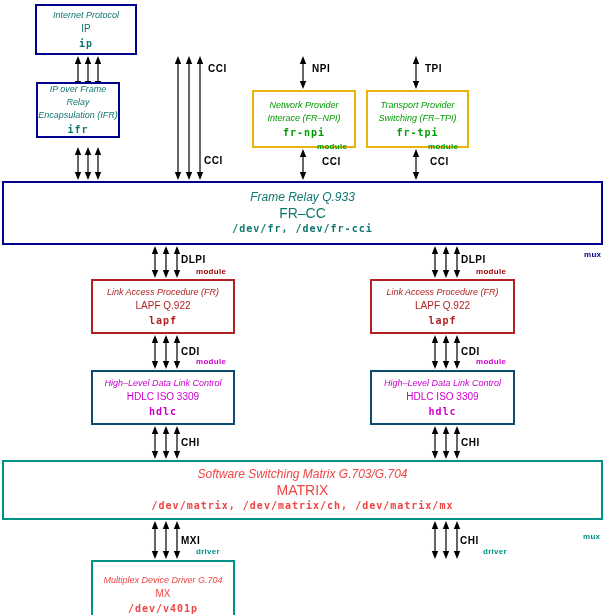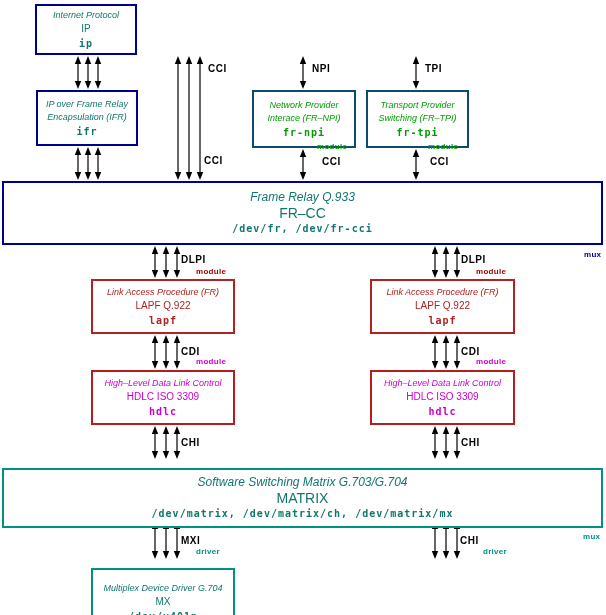--- a/index.html
+++ b/index.html
@@ -3,24 +3,24 @@
 <meta charset="utf-8">
 <style>
   html,body{margin:0;padding:0;background:#fff;}
   #canvas{position:relative;width:606px;height:615px;background:#fff;overflow:hidden;
           font-family:"Liberation Sans",sans-serif;}
   #arrows{position:absolute;left:0;top:0;width:606px;height:615px;}
 
   .box{position:absolute;background:#fff;display:flex;flex-direction:column;
        align-items:center;justify-content:center;text-align:center;box-sizing:border-box;}
   .b-navy{border:2px solid #000090;color:#0f766e;}
-  .b-green{border:2px solid #0c4a6e;color:#009C00;text-align:right;}
+  .b-green{border:2px solid #eab308;color:#009C00;text-align:right;}
   .b-red{border:2px solid #B22222;color:#B22222;}
-  .b-magenta{border:2px solid #b91c1c;color:#CC00CC;}
-  .b-teal{border:2px solid #009185;color:#0f766e;margin-top:8px;}
+  .b-magenta{border:2px solid #0c4a6e;color:#CC00CC;}
+  .b-teal{border:2px solid #009185;color:#ef4444;}
 
   .t{font-size:9px;font-style:italic;line-height:13px;}
   .n{font-size:10px;line-height:14px;}
   .c{font-family:"DejaVu Sans Mono",monospace;font-weight:bold;font-size:10px;line-height:15px;letter-spacing:1px;}
   .wide .t{font-size:12px;line-height:15px;}
   .wide .n{font-size:14px;line-height:16px;}
   .wide .c{font-size:10px;line-height:16px;}
 
   .iflbl{position:absolute;font-size:10px;font-weight:bold;color:#000;line-height:10px;letter-spacing:0.5px;}
   .tag{position:absolute;font-size:8px;font-weight:bold;line-height:8px;letter-spacing:0.3px;}
@@ -178,21 +178,21 @@
         <polygon points="457,559 453.8,551 460.2,551" fill="#000"></polygon>
       </g>
     </svg>
 
   <div class="box b-navy" style="left:35px;top:4px;width:102px;height:51px">
     <div class="t">Internet Protocol</div>
     <div class="n">IP</div>
     <div class="c">ip</div>
   </div>
 
-  <div class="box b-navy" style="left:36px;top:90px;width:102px;height:56px">
+  <div class="box b-navy" style="left:36px;top:82px;width:84px;height:56px">
     <div class="t">IP over Frame Relay</div>
     <div class="t">Encapsulation (IFR)</div>
     <div class="c">ifr</div>
   </div>
 
   <div class="box b-green" style="left:252px;top:90px;width:104px;height:58px">
     <div class="t">Network Provider</div>
     <div class="t">Interace (FR–NPI)</div>
     <div class="c">fr-npi</div>
   </div>

